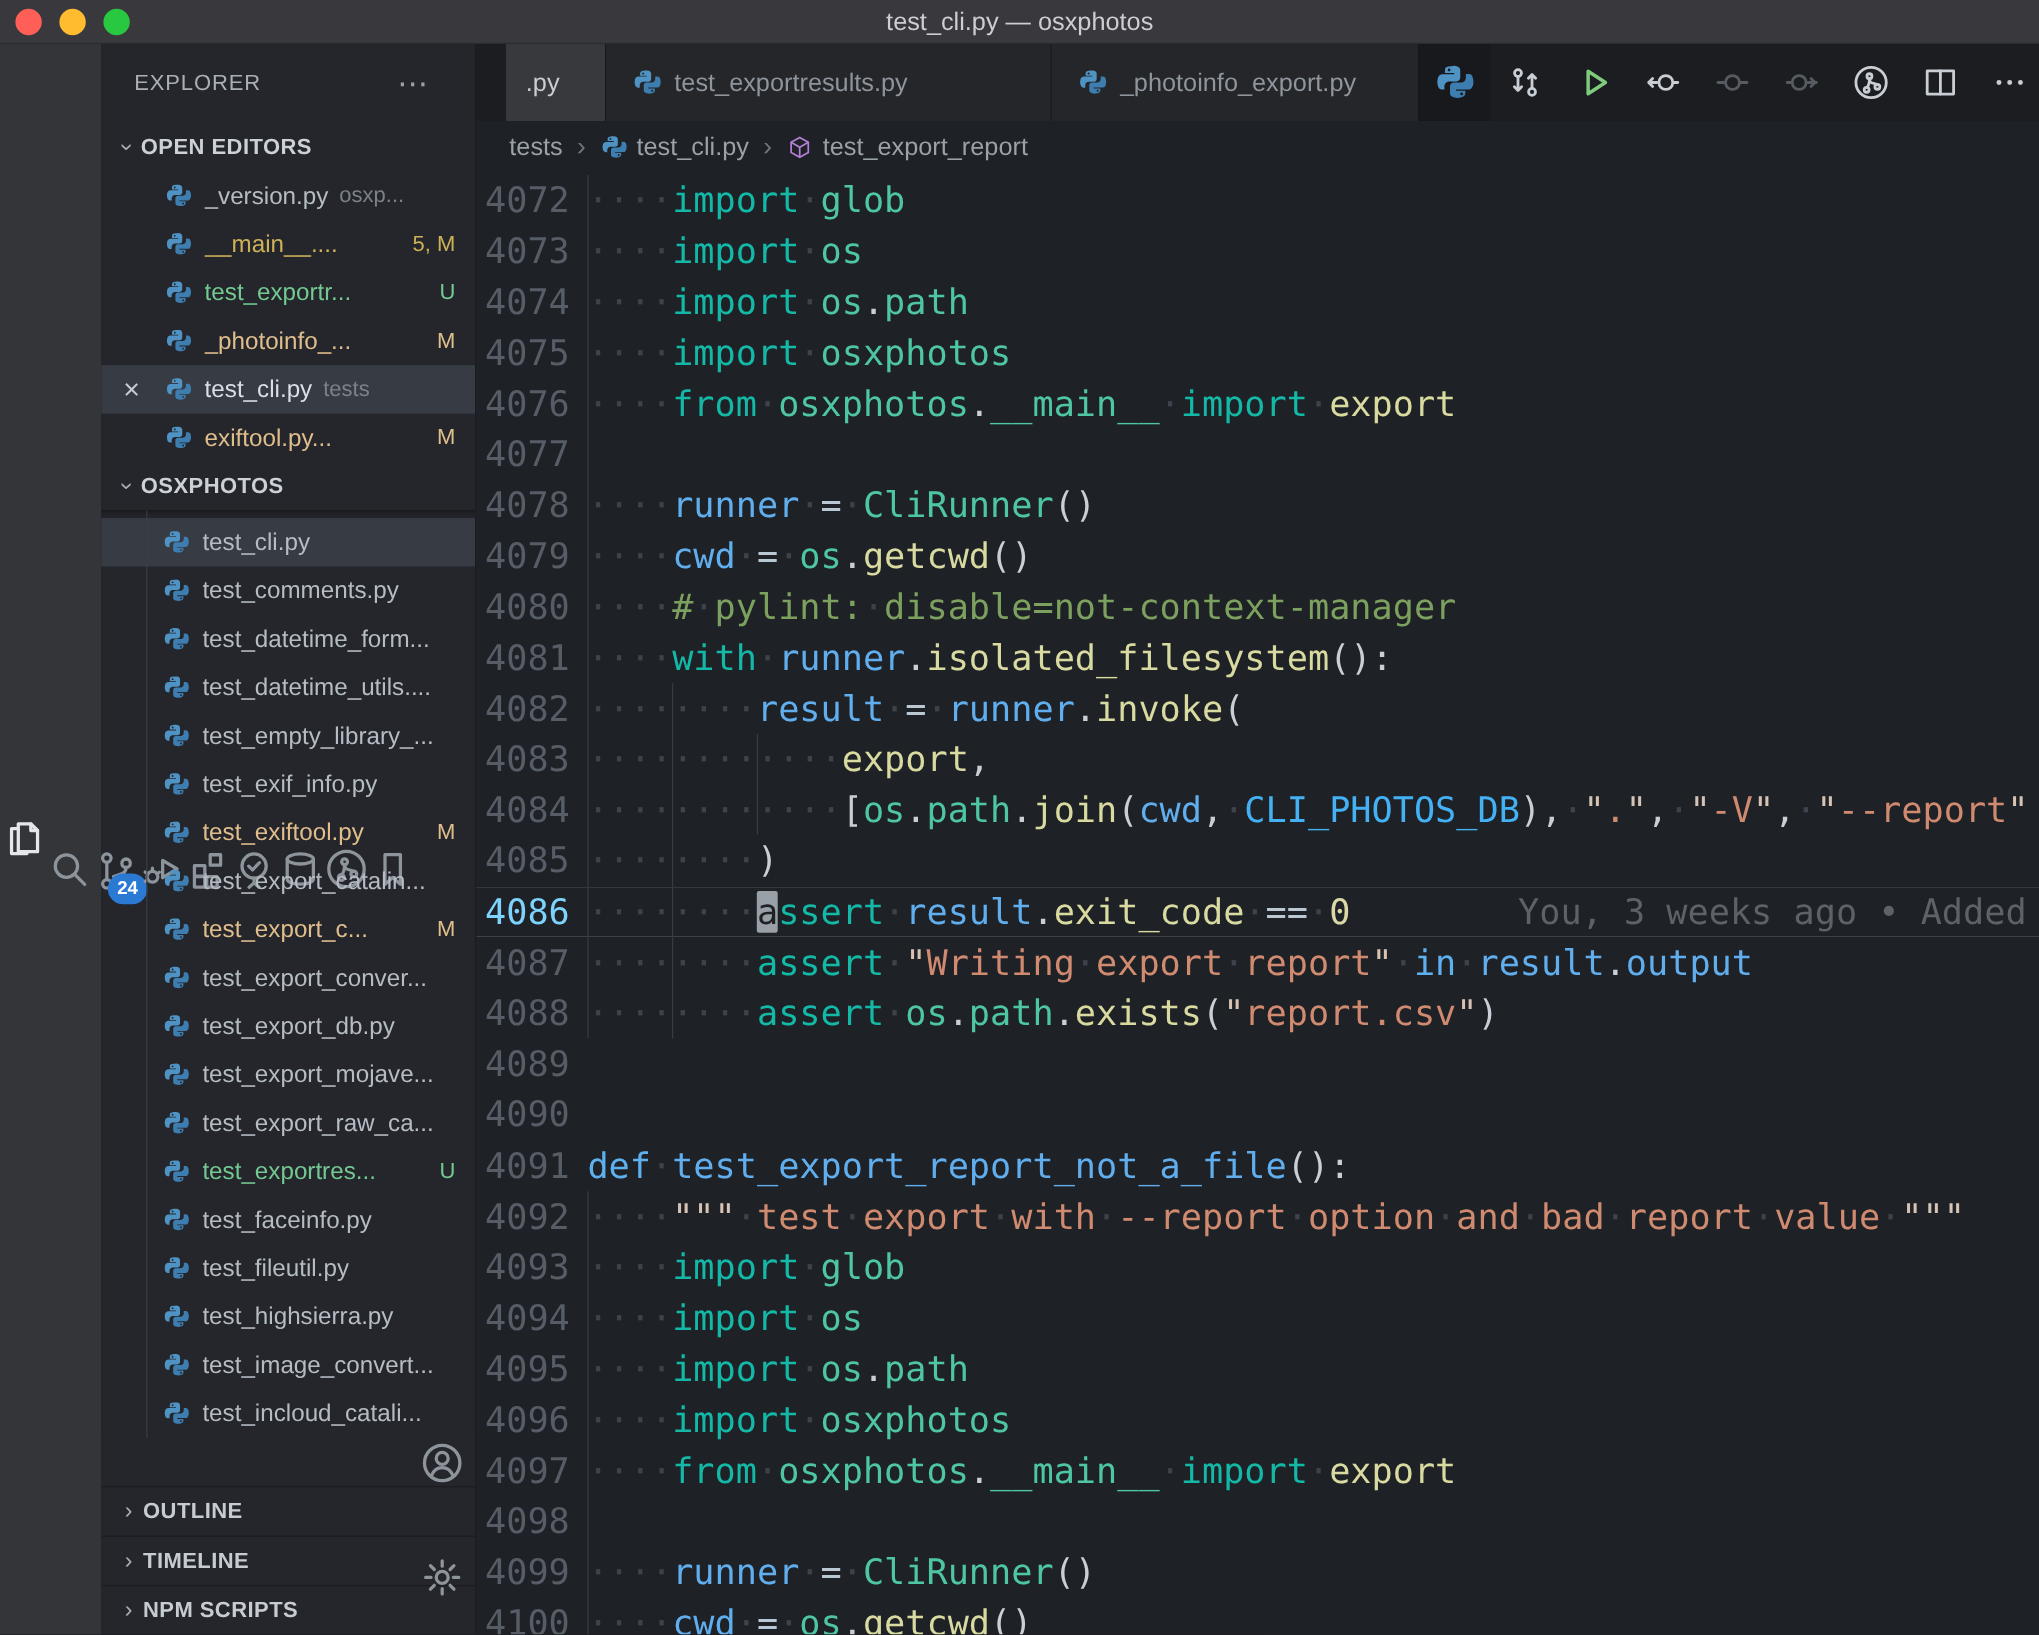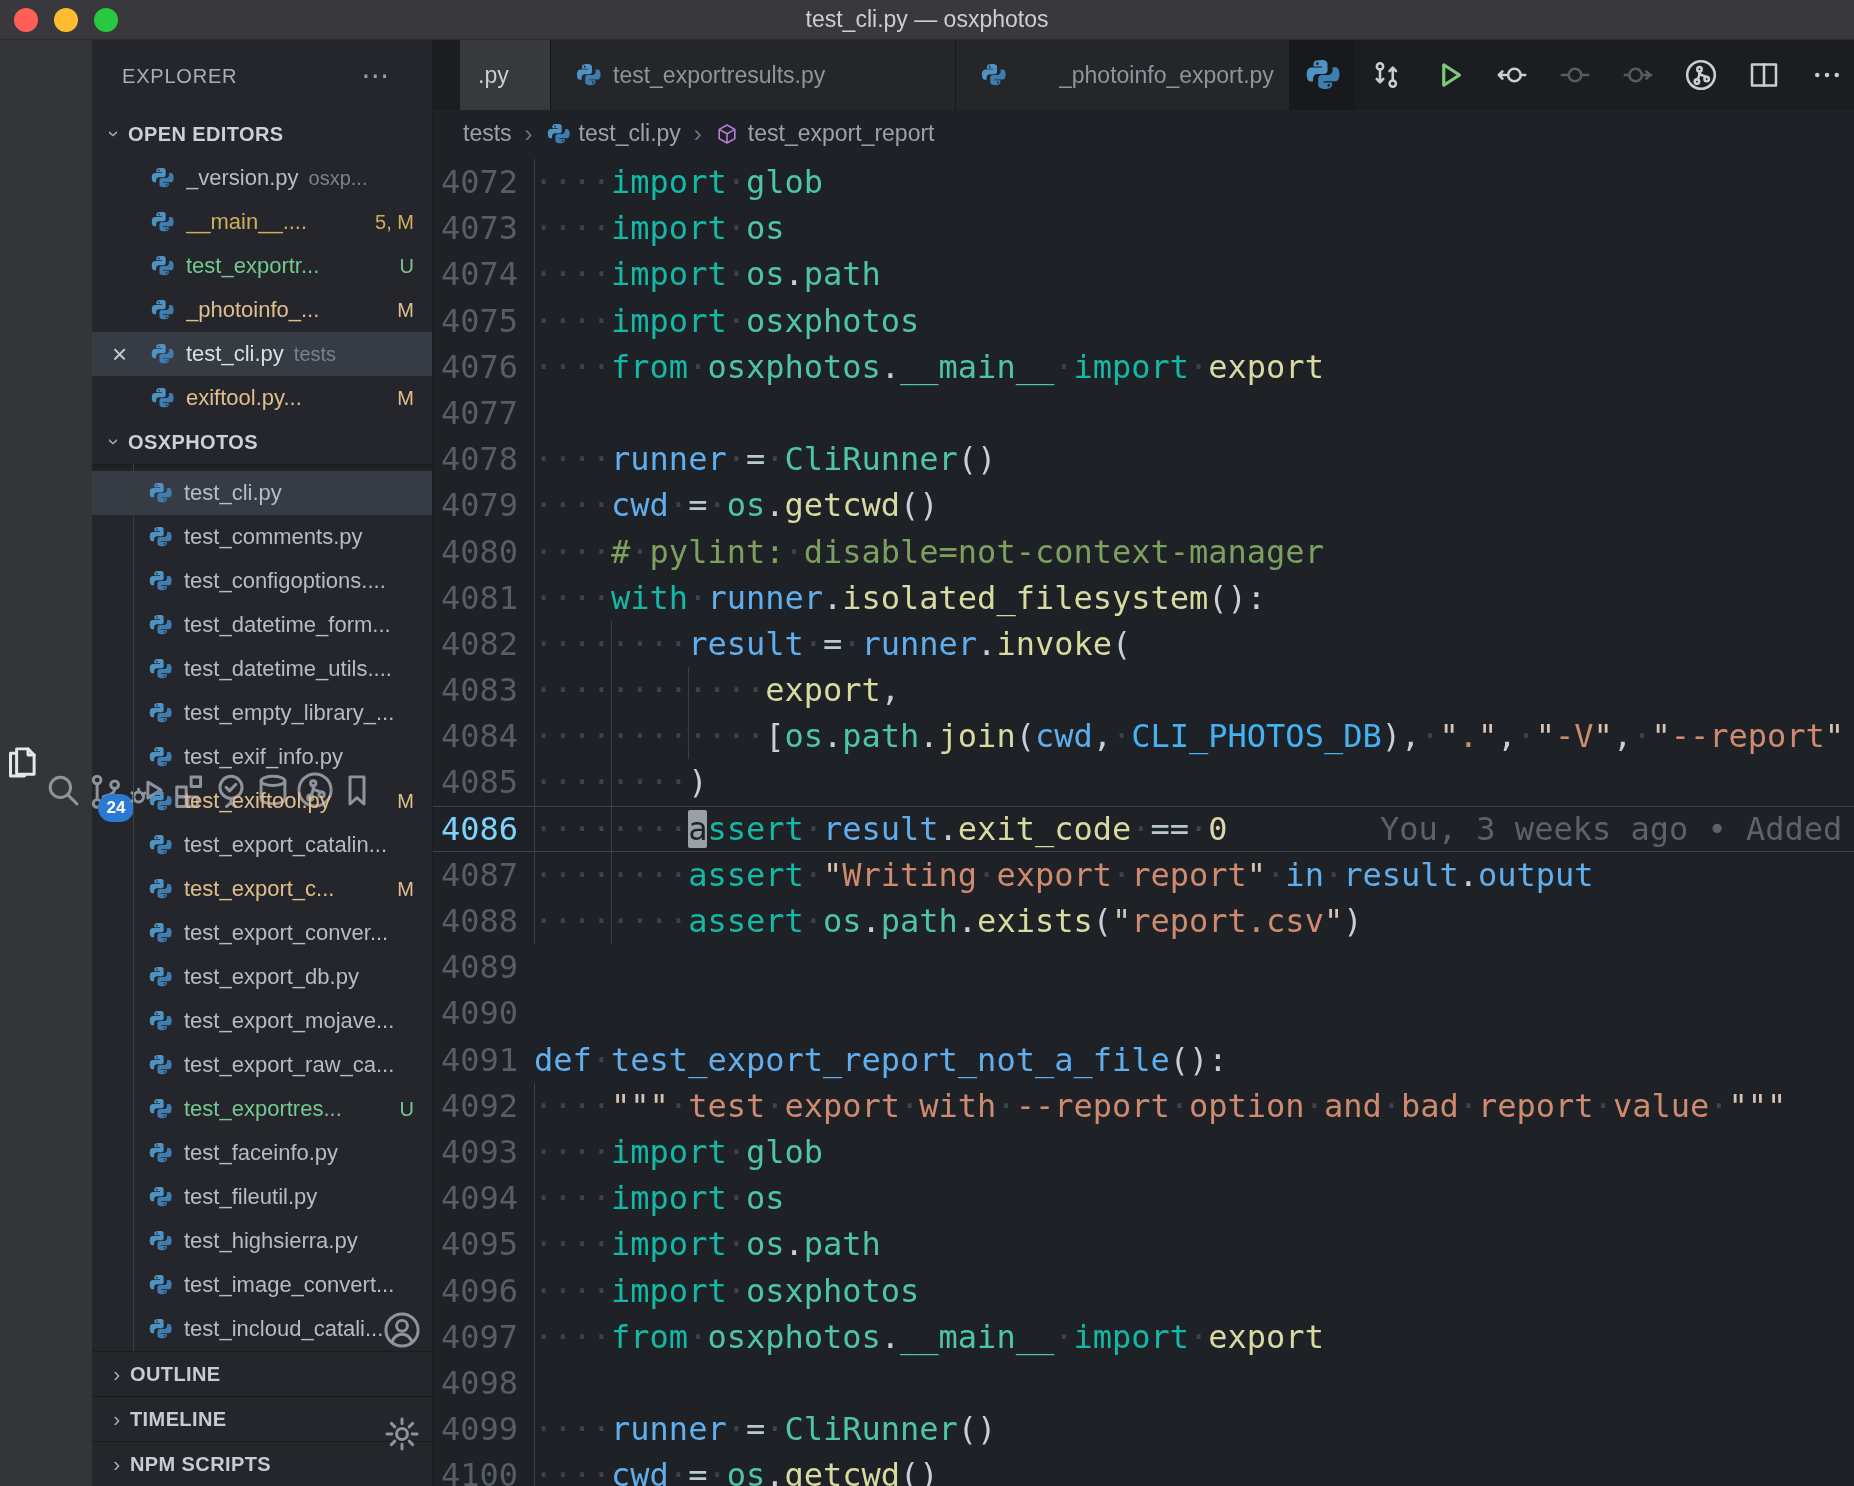--- a/index.html
+++ b/index.html
@@ -57,21 +57,21 @@
   .c-warning{color:#cdb158}.c-active{color:#dadfe5}
 
   
   .editor{flex:1;min-width:0;display:flex;flex-direction:column;background:#1e2126;}
   .tabstrip{height:70px;flex:none;background:#1b1d21;display:flex;position:relative;padding-left:27px;}
   .tab{display:flex;align-items:center;box-sizing:border-box;border-right:1px solid #17181c;
     font-size:23px;color:#8f959d;background:#242629;padding:0 24px;}
   .tab.active{background:#38393d;color:#c9cdd3;}
   .tab:nth-child(1){width:91px;padding:0 0 0 18px;}
   .tab:nth-child(2){width:405px;}
-  .tab:nth-child(3){width:360px;gap:41px;}
+  .tab:nth-child(3){width:360px;}
   .tab .row-name{margin-left:12px;}
   .py-block{position:absolute;left:856px;top:0;width:66px;height:70px;background:#17191d;
     display:flex;align-items:center;justify-content:center;}
   .tbar{position:absolute;right:9px;top:0;height:70px;display:flex;align-items:center;gap:27px;}
   .tb-icon{width:36px;height:36px;color:#c9ced5;display:flex;align-items:center;justify-content:center;}
   .tb-icon svg{width:36px;height:36px;}
   .tb-icon.dim{color:#565b61}.tb-icon.run{color:#7fcb7c}
 
   .breadcrumb{height:47px;flex:none;display:flex;align-items:center;padding-left:30px;gap:13px;
     font-size:23px;color:#9aa1a9;background:#1e2126;}
@@ -283,29 +283,20 @@
             <span class="row-name c-default">test_cli.py</span>
           </div>
           <div class="tree-row">
             <span class="pyico">
               <svg width="24" height="24" viewBox="0 0 32 32">
                 <path fill="#4f93c4" d="M15.9 2.6c-1.8 0-3.4.16-4.8.45-2 .4-2.6 1.3-2.6 3v2.3h7.5v1H6.6c-1.8 0-3.3 1.1-3.8 3.1-.55 2.3-.57 3.8 0 6.2.43 1.8 1.5 3.1 3.2 3.1h2.1v-2.8c0-2 1.8-3.8 3.8-3.8h6c1.7 0 3-1.4 3-3.1V6c0-1.7-1.4-2.9-3-3.2-1-.17-2.1-.26-3.1-.26zm-4 2.1c.6 0 1.1.5 1.1 1.2 0 .6-.5 1.1-1.1 1.1-.64 0-1.1-.5-1.1-1.1 0-.65.5-1.2 1.1-1.2z"></path>
                 <path fill="#3d7db0" d="M25.4 9.4v2.7c0 2.1-1.8 3.9-3.8 3.9h-6c-1.6 0-3 1.4-3 3.1v5.8c0 1.7 1.5 2.6 3.1 3.1 2 .57 3.9.67 6.2 0 1.6-.45 3.1-1.4 3.1-3.1v-2.3h-7.5v-1h10.6c1.7 0 2.4-1.2 3-3.1.63-1.9.6-3.8 0-6.2-.43-1.8-1.3-3.1-3-3.1h-2.7zm-3.4 14.7c.64 0 1.1.5 1.1 1.1 0 .65-.5 1.2-1.1 1.2-.6 0-1.1-.55-1.1-1.2 0-.6.5-1.1 1.1-1.1z"></path>
               </svg>
             </span>
             <span class="row-name c-default">test_comments.py</span>
-          </div>
-          <div class="tree-row">
-            <span class="pyico">
-              <svg width="24" height="24" viewBox="0 0 32 32">
-                <path fill="#4f93c4" d="M15.9 2.6c-1.8 0-3.4.16-4.8.45-2 .4-2.6 1.3-2.6 3v2.3h7.5v1H6.6c-1.8 0-3.3 1.1-3.8 3.1-.55 2.3-.57 3.8 0 6.2.43 1.8 1.5 3.1 3.2 3.1h2.1v-2.8c0-2 1.8-3.8 3.8-3.8h6c1.7 0 3-1.4 3-3.1V6c0-1.7-1.4-2.9-3-3.2-1-.17-2.1-.26-3.1-.26zm-4 2.1c.6 0 1.1.5 1.1 1.2 0 .6-.5 1.1-1.1 1.1-.64 0-1.1-.5-1.1-1.1 0-.65.5-1.2 1.1-1.2z"></path>
-                <path fill="#3d7db0" d="M25.4 9.4v2.7c0 2.1-1.8 3.9-3.8 3.9h-6c-1.6 0-3 1.4-3 3.1v5.8c0 1.7 1.5 2.6 3.1 3.1 2 .57 3.9.67 6.2 0 1.6-.45 3.1-1.4 3.1-3.1v-2.3h-7.5v-1h10.6c1.7 0 2.4-1.2 3-3.1.63-1.9.6-3.8 0-6.2-.43-1.8-1.3-3.1-3-3.1h-2.7zm-3.4 14.7c.64 0 1.1.5 1.1 1.1 0 .65-.5 1.2-1.1 1.2-.6 0-1.1-.55-1.1-1.2 0-.6.5-1.1 1.1-1.1z"></path>
-              </svg>
-            </span>
-            <span class="row-name c-default">test_configoptions....</span>
           </div>
           <div class="tree-row">
             <span class="pyico">
               <svg width="24" height="24" viewBox="0 0 32 32">
                 <path fill="#4f93c4" d="M15.9 2.6c-1.8 0-3.4.16-4.8.45-2 .4-2.6 1.3-2.6 3v2.3h7.5v1H6.6c-1.8 0-3.3 1.1-3.8 3.1-.55 2.3-.57 3.8 0 6.2.43 1.8 1.5 3.1 3.2 3.1h2.1v-2.8c0-2 1.8-3.8 3.8-3.8h6c1.7 0 3-1.4 3-3.1V6c0-1.7-1.4-2.9-3-3.2-1-.17-2.1-.26-3.1-.26zm-4 2.1c.6 0 1.1.5 1.1 1.2 0 .6-.5 1.1-1.1 1.1-.64 0-1.1-.5-1.1-1.1 0-.65.5-1.2 1.1-1.2z"></path>
                 <path fill="#3d7db0" d="M25.4 9.4v2.7c0 2.1-1.8 3.9-3.8 3.9h-6c-1.6 0-3 1.4-3 3.1v5.8c0 1.7 1.5 2.6 3.1 3.1 2 .57 3.9.67 6.2 0 1.6-.45 3.1-1.4 3.1-3.1v-2.3h-7.5v-1h10.6c1.7 0 2.4-1.2 3-3.1.63-1.9.6-3.8 0-6.2-.43-1.8-1.3-3.1-3-3.1h-2.7zm-3.4 14.7c.64 0 1.1.5 1.1 1.1 0 .65-.5 1.2-1.1 1.2-.6 0-1.1-.55-1.1-1.2 0-.6.5-1.1 1.1-1.1z"></path>
               </svg>
             </span>
             <span class="row-name c-default">test_datetime_form...</span>
           </div>

